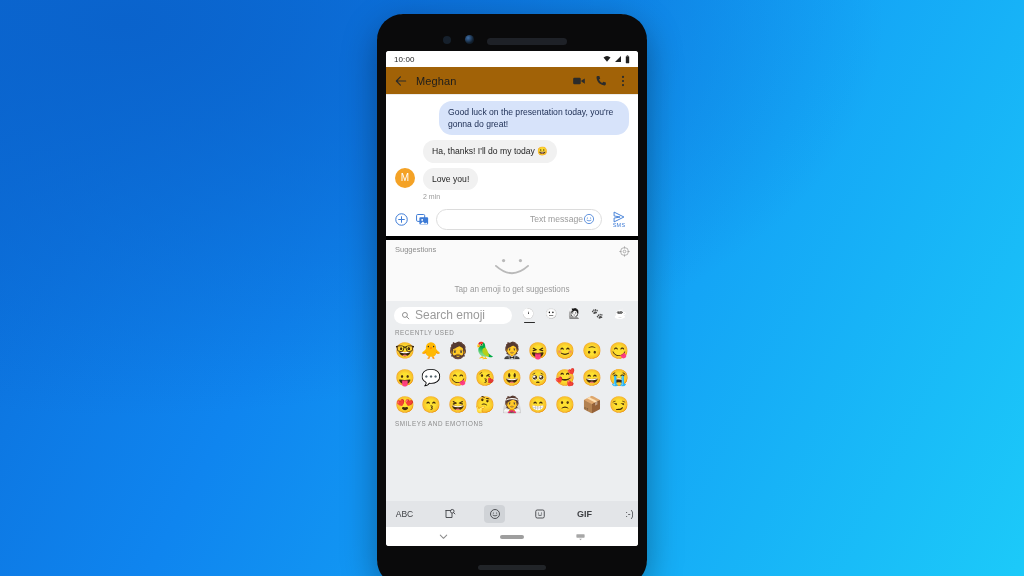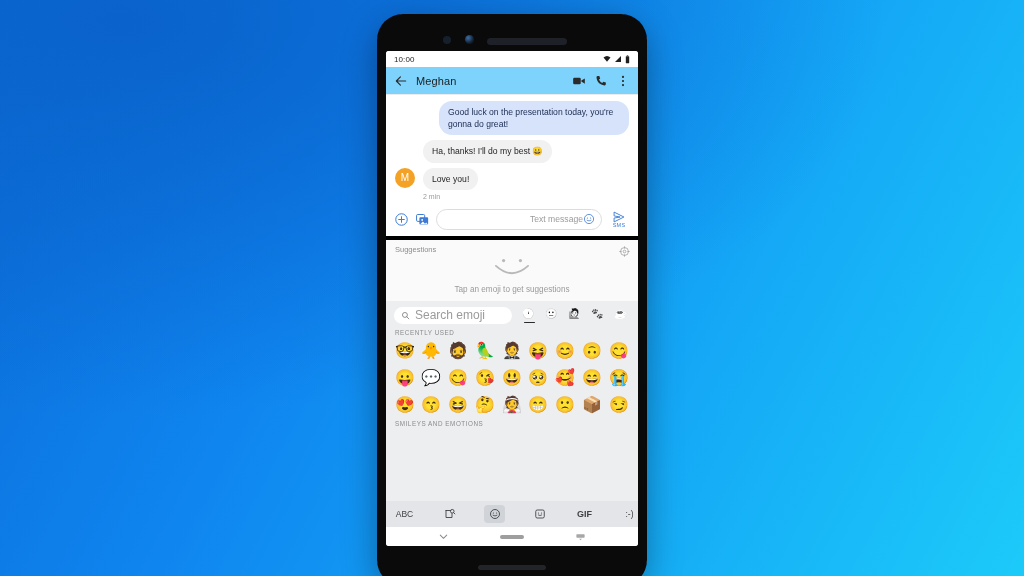--- a/index.html
+++ b/index.html
@@ -100,21 +100,21 @@
     letter-spacing: .1px;
   }
   #status-icons { display: flex; align-items: center; gap: 3px; }
 
   
   #conv-header {
     flex: 0 0 27px;
     display: flex;
     align-items: center;
     padding: 0 8px;
-    background: #7dd3fc;
+    background: #a16207;
     border-bottom: 1px solid #ececec;
     gap: 8px;
   }
   #back-btn { width: 14px; height: 14px; flex: 0 0 auto; cursor: pointer; }
   #conv-title {
     font-size: 11px;
     color: #1d1d1d;
     flex: 1 1 auto;
     letter-spacing: .1px;
   }
@@ -325,21 +325,21 @@
           </svg>
         </div>
 
         <div id="thread">
           <div class="row out">
             <div class="bubble out">Good luck on the presentation today, you're gonna do great!</div>
           </div>
 
           <div class="row">
             <div class="av-spacer"></div>
-            <div class="bubble in">Ha, thanks! I'll do my best 😀</div>
+            <div class="bubble in">Ha, thanks! I'll do my today 😀</div>
           </div>
 
           <div class="row">
             <div class="avatar">M</div>
             <div class="bubble in">Love you!</div>
           </div>
 
           <div class="stamp">2 min</div>
         </div>
 

